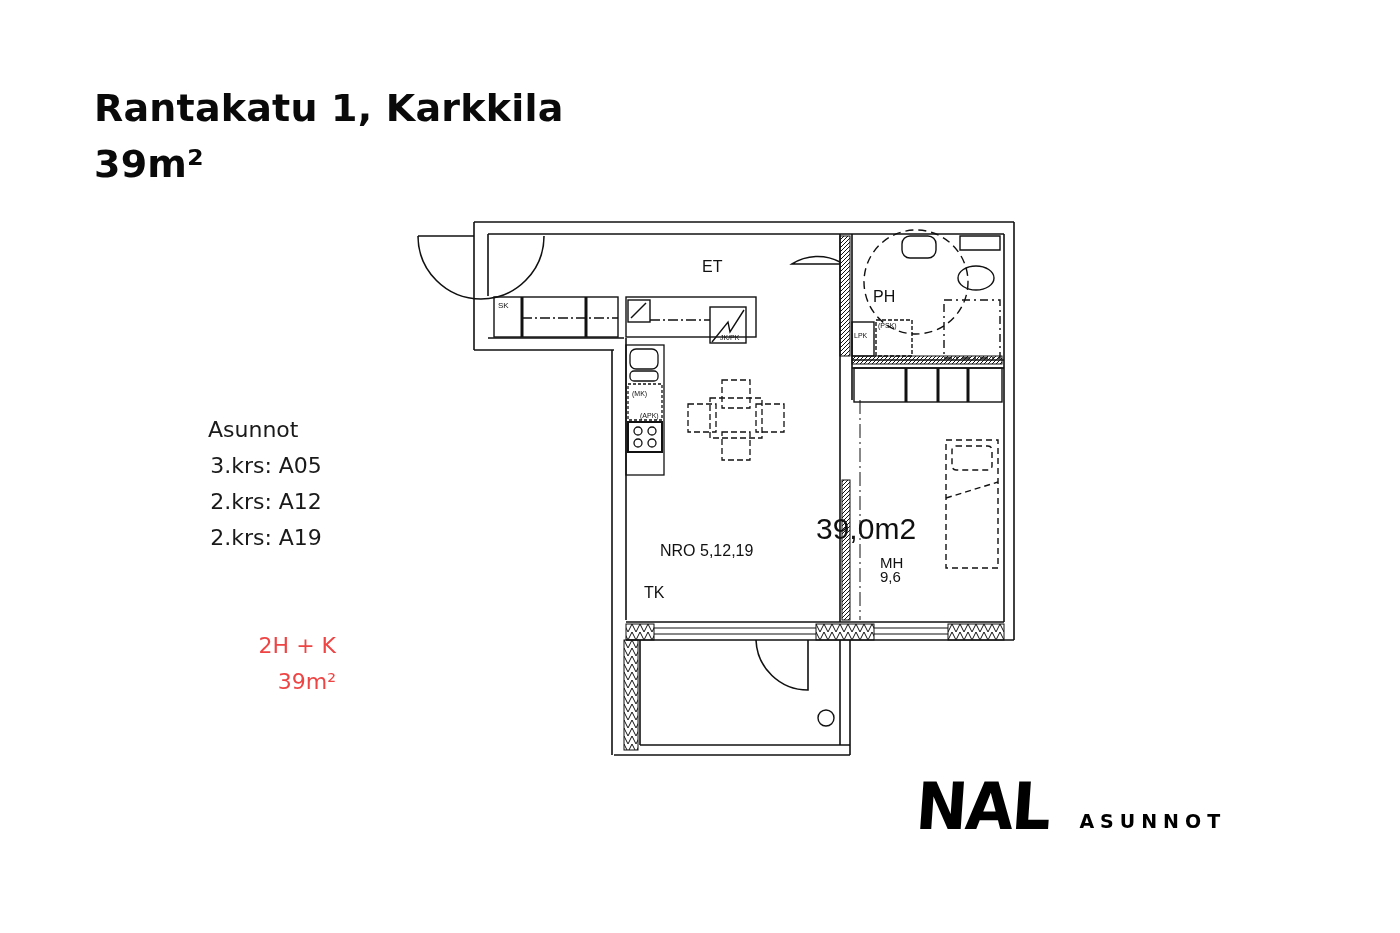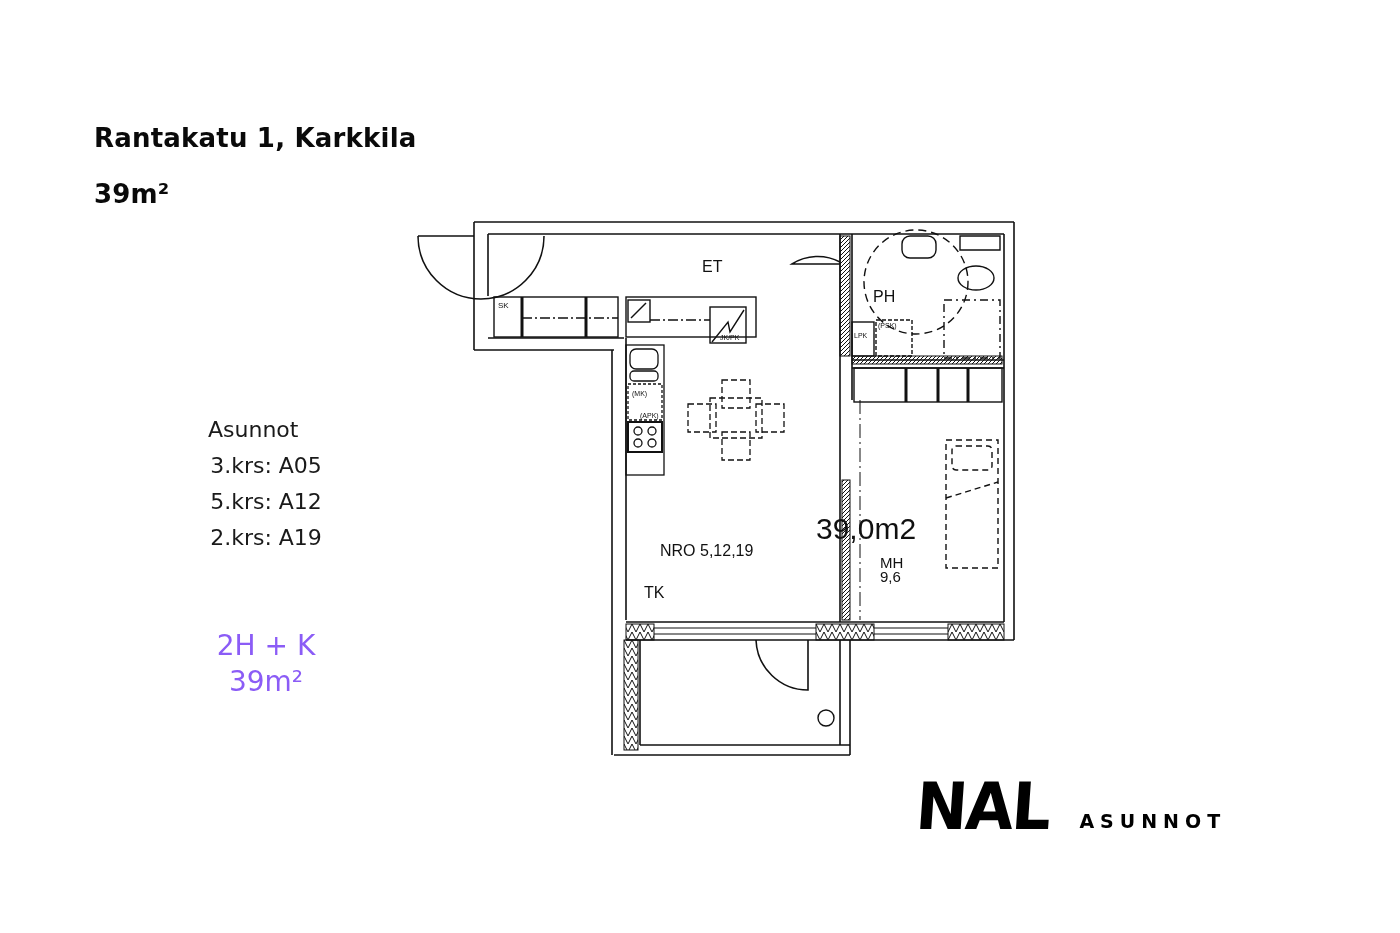--- a/index.html
+++ b/index.html
@@ -1,39 +1,39 @@
 <!DOCTYPE html>
 <html><head>
 <meta charset="utf-8">
 <style>
   html, body { margin: 0; padding: 0; background: #ffffff; }
   body { width: 1400px; height: 933px; position: relative; overflow: hidden; font-family: "Liberation Sans", sans-serif; color: #111; }
-  .title { position: absolute; left: 94px; top: 110px; font-family: "DejaVu Sans", sans-serif; font-weight: bold; font-size: 26px; line-height: 56px; color: #0a0a0a; letter-spacing: 0.2px; }
+  .title { position: absolute; left: 94px; top: 80px; font-family: "DejaVu Sans", sans-serif; font-weight: bold; font-size: 38px; line-height: 56px; color: #0a0a0a; letter-spacing: 0.2px; }
   .title div { white-space: nowrap; }
   .units { position: absolute; left: 196px; top: 412px; width: 140px; text-align: center; font-family: "DejaVu Sans", sans-serif; font-size: 22px; line-height: 36px; color: #1a1a1a; }
   .units .head { text-align: left; padding-left: 12px; }
-  .summary { position: absolute; left: 196px; top: 628px; width: 140px; text-align: center; font-family: "DejaVu Sans", sans-serif; font-size: 28px; line-height: 36px; color: #8b5cf6; }
+  .summary { position: absolute; left: 196px; top: 628px; width: 140px; text-align: right; font-family: "DejaVu Sans", sans-serif; font-size: 22px; line-height: 36px; color: #ef4444; }
   .plan { position: absolute; left: 404px; top: 210px; }
   .plan svg text { font-family: "Liberation Sans", sans-serif; fill: #111; }
   .logo { position: absolute; left: 916px; top: 772px; height: 70px; display: flex; align-items: center; }
   .logo-mark { font-family: "DejaVu Sans", sans-serif; font-weight: bold; font-size: 62px; letter-spacing: -2px; color: #000; transform: skewX(-4deg) scaleY(1.05); line-height: 62px; }
   .logo-word { margin-left: 30px; margin-top: 28px; font-family: "DejaVu Sans", sans-serif; font-weight: bold; font-size: 19px; letter-spacing: 6px; color: #000; }
 </style>
 </head>
 <body>
 
 <div class="title">
   <div>Rantakatu 1, Karkkila</div>
   <div>39m²</div>
 </div>
 
 <div class="units">
   <div class="head">Asunnot</div>
   <div>3.krs: A05</div>
-  <div>5.krs: A12</div>
+  <div>2.krs: A12</div>
   <div>2.krs: A19</div>
 </div>
 
 <div class="summary">
   <div>2H + K</div>
   <div>39m²</div>
 </div>
 
 <div class="plan">
   <svg width="620" height="560" viewBox="400 210 620 560" xmlns="http://www.w3.org/2000/svg">

